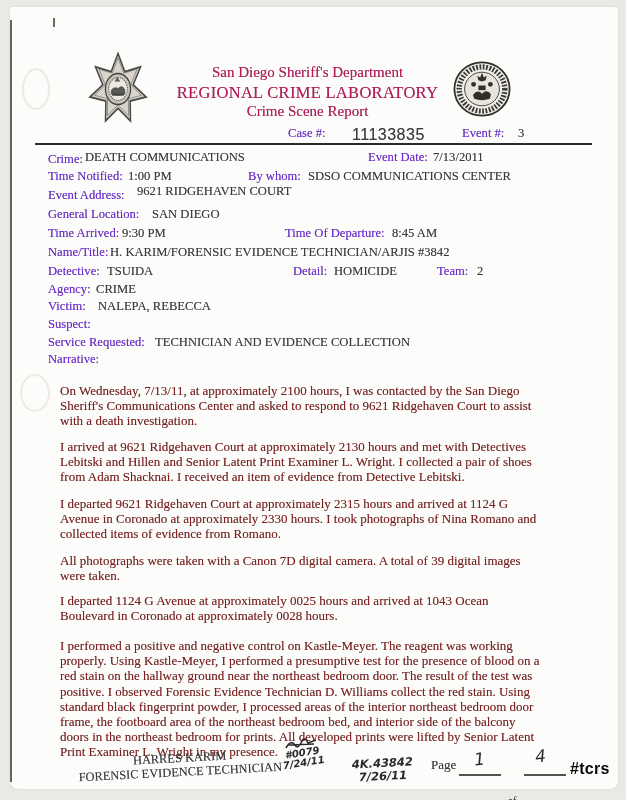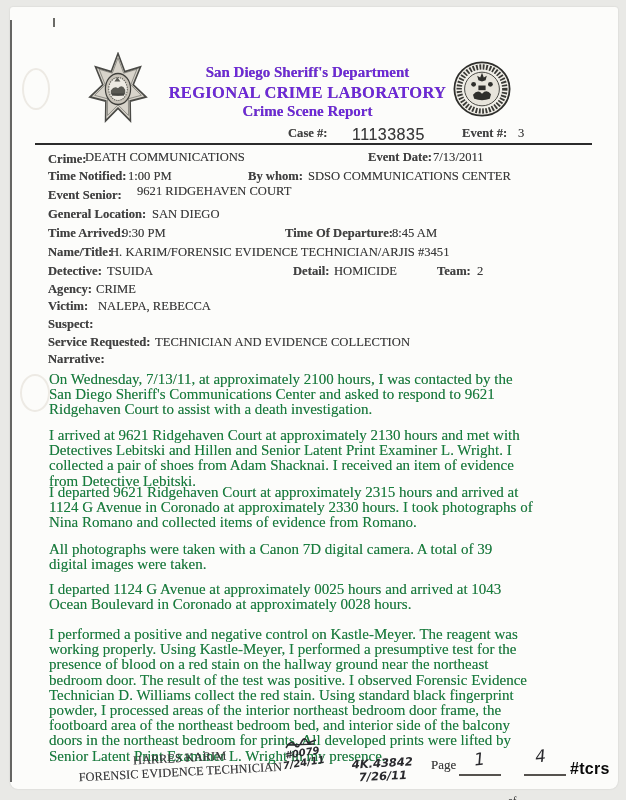--- a/index.html
+++ b/index.html
@@ -12,33 +12,33 @@
     background:#fcfcfa;border-radius:3px 3px 8px 8px;
     box-shadow:0 0 2px rgba(0,0,0,.12);
   }
   .edge-line{position:absolute;left:10px;top:20px;width:2px;height:762px;background:#4a4a48;opacity:.85}
   .tick{position:absolute;left:53px;top:18px;width:2px;height:9px;background:#6a6a66}
   .smudge{position:absolute;border:2px solid #edeae4;border-radius:50%}
   .smudge1{left:22px;top:68px;width:24px;height:38px}
   .smudge2{left:20px;top:374px;width:26px;height:34px}
 
   .abs{position:absolute;white-space:nowrap}
-  .t{font-weight:bold;color:#6d28d9;text-shadow:0 0 .4px rgba(50,50,50,.55)}
+  .t{font-weight:normal;color:#be185d;text-shadow:0 0 .4px rgba(50,50,50,.55)}
   .title1{left:160px;top:64px;width:295px;text-align:center;font-size:15px}
   .title2{left:160px;top:83px;width:295px;text-align:center;font-size:16.5px;letter-spacing:.3px}
   .title3{left:160px;top:103px;width:295px;text-align:center;font-size:15px}
 
   .f{position:absolute;font-size:12.6px;color:#3a3a3a;white-space:nowrap;
      text-shadow:0 0 .4px rgba(70,70,70,.5)}
-  .b{font-weight:bold;color:#404040}
+  .b{font-weight:normal;color:#6d28d9}
   .sans{font-family:"Liberation Sans",sans-serif;font-size:16px;letter-spacing:.5px}
   .rule{position:absolute;left:35px;top:143px;width:557px;height:2px;background:#2b2b2b}
 
-  .para{position:absolute;left:48px;width:484px;font-size:15px;line-height:15.2px;
-        color:#15803d;margin:1px;text-shadow:0 0 .4px rgba(70,70,70,.5)}
+  .para{position:absolute;left:48px;width:484px;font-size:13px;line-height:15.2px;
+        color:#7f1d1d;margin:12px;text-shadow:0 0 .4px rgba(70,70,70,.5)}
 
   .sig{position:absolute;left:55px;top:752px;width:250px;text-align:center;
        font-size:12.4px;color:#39393b;transform:rotate(-3deg);line-height:13.5px;
        text-shadow:0 0 .4px rgba(70,70,70,.5)}
   .hw{font-family:"DejaVu Sans",sans-serif;font-style:italic;color:#2a2a2e;font-weight:bold}
   .hand1{position:absolute;left:282px;top:748px;font-size:10px;line-height:10px;transform:rotate(-9deg);text-align:center}
   .hand2{position:absolute;left:352px;top:757px;font-size:11.5px;line-height:13px;transform:rotate(-3deg);text-align:center}
   .squiggle{position:absolute;left:284px;top:738px}
   .pg-underline{position:absolute;height:1.5px;background:#55524e;top:774px}
   .hw-digit{position:absolute;font-family:"DejaVu Sans",sans-serif;font-style:italic;
@@ -94,33 +94,33 @@
 <span class="f b" style="left:48px;top:152px">Crime:</span>
 <span class="f" style="left:85px;top:150px">DEATH COMMUNICATIONS</span>
 <span class="f b" style="left:368px;top:150px">Event Date:</span>
 <span class="f" style="left:433px;top:150px">7/13/2011</span>
 
 <span class="f b" style="left:48px;top:169px">Time Notified:</span>
 <span class="f" style="left:128px;top:169px">1:00 PM</span>
 <span class="f b" style="left:248px;top:169px">By whom:</span>
 <span class="f" style="left:308px;top:169px">SDSO COMMUNICATIONS CENTER</span>
 
-<span class="f b" style="left:48px;top:188px">Event Senior:</span>
+<span class="f b" style="left:48px;top:188px">Event Address:</span>
 <span class="f" style="left:137px;top:184px">9621 RIDGEHAVEN COURT</span>
 
 <span class="f b" style="left:48px;top:207px">General Location:</span>
 <span class="f" style="left:152px;top:207px">SAN DIEGO</span>
 
 <span class="f b" style="left:48px;top:226px">Time Arrived:</span>
 <span class="f" style="left:122px;top:226px">9:30 PM</span>
 <span class="f b" style="left:285px;top:226px">Time Of Departure:</span>
 <span class="f" style="left:392px;top:226px">8:45 AM</span>
 
 <span class="f b" style="left:48px;top:245px">Name/Title:</span>
-<span class="f" style="left:110px;top:245px">H. KARIM/FORENSIC EVIDENCE TECHNICIAN/ARJIS #3451</span>
+<span class="f" style="left:110px;top:245px">H. KARIM/FORENSIC EVIDENCE TECHNICIAN/ARJIS #3842</span>
 
 <span class="f b" style="left:48px;top:264px">Detective:</span>
 <span class="f" style="left:107px;top:264px">TSUIDA</span>
 <span class="f b" style="left:293px;top:264px">Detail:</span>
 <span class="f" style="left:334px;top:264px">HOMICIDE</span>
 <span class="f b" style="left:437px;top:264px">Team:</span>
 <span class="f" style="left:477px;top:264px">2</span>
 
 <span class="f b" style="left:48px;top:282px">Agency:</span>
 <span class="f" style="left:96px;top:282px">CRIME</span>

